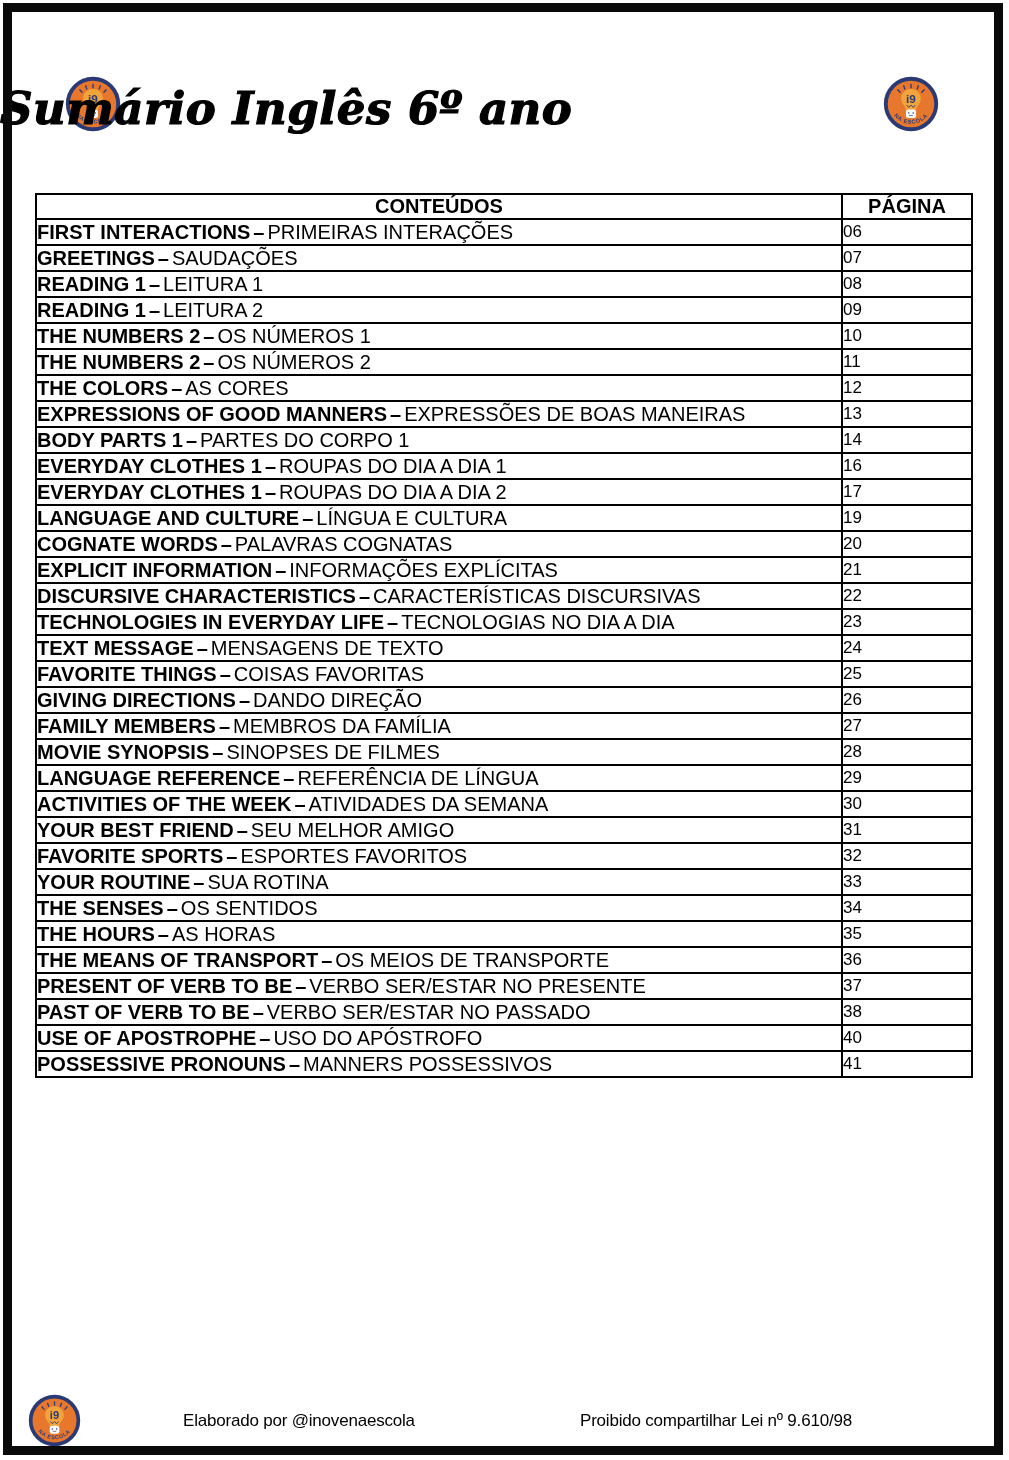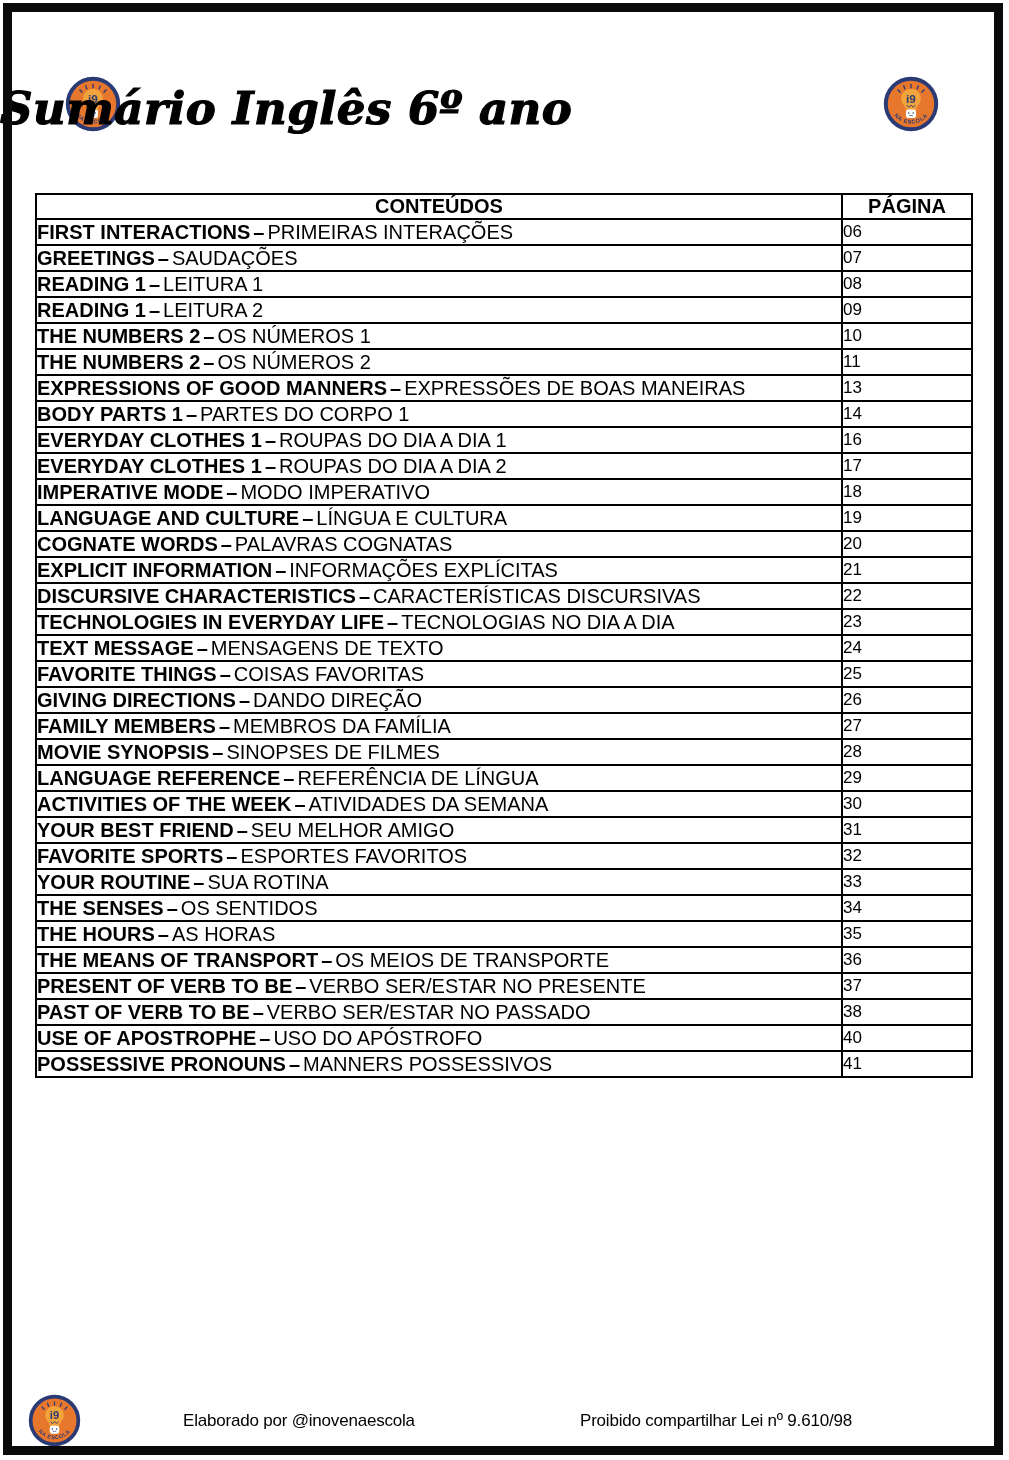--- a/index.html
+++ b/index.html
@@ -186,20 +186,24 @@
   <tr>
     <td class="cell-content"><span class="en">THE NUMBERS 2</span><span class="sep">–</span><span class="pt">OS NÚMEROS 1</span></td>
     <td class="cell-page">10</td>
   </tr>
 
   <tr>
     <td class="cell-content"><span class="en">THE NUMBERS 2</span><span class="sep">–</span><span class="pt">OS NÚMEROS 2</span></td>
     <td class="cell-page">11</td>
   </tr>
 
+  <tr>
+    <td class="cell-content"><span class="en">THE COLORS</span><span class="sep">–</span><span class="pt">AS CORES</span></td>
+    <td class="cell-page">12</td>
+  </tr>
 
   <tr>
     <td class="cell-content"><span class="en">EXPRESSIONS OF GOOD MANNERS</span><span class="sep">–</span><span class="pt">EXPRESSÕES DE BOAS MANEIRAS</span></td>
     <td class="cell-page">13</td>
   </tr>
 
   <tr>
     <td class="cell-content"><span class="en">BODY PARTS 1</span><span class="sep">–</span><span class="pt">PARTES DO CORPO 1</span></td>
     <td class="cell-page">14</td>
   </tr>
@@ -208,24 +212,20 @@
   <tr>
     <td class="cell-content"><span class="en">EVERYDAY CLOTHES 1</span><span class="sep">–</span><span class="pt">ROUPAS DO DIA A DIA 1</span></td>
     <td class="cell-page">16</td>
   </tr>
 
   <tr>
     <td class="cell-content"><span class="en">EVERYDAY CLOTHES 1</span><span class="sep">–</span><span class="pt">ROUPAS DO DIA A DIA 2</span></td>
     <td class="cell-page">17</td>
   </tr>
 
-  <tr>
-    <td class="cell-content"><span class="en">IMPERATIVE MODE</span><span class="sep">–</span><span class="pt">MODO IMPERATIVO</span></td>
-    <td class="cell-page">18</td>
-  </tr>
 
   <tr>
     <td class="cell-content"><span class="en">LANGUAGE AND CULTURE</span><span class="sep">–</span><span class="pt">LÍNGUA E CULTURA</span></td>
     <td class="cell-page">19</td>
   </tr>
 
   <tr>
     <td class="cell-content"><span class="en">COGNATE WORDS</span><span class="sep">–</span><span class="pt">PALAVRAS COGNATAS</span></td>
     <td class="cell-page">20</td>
   </tr>

